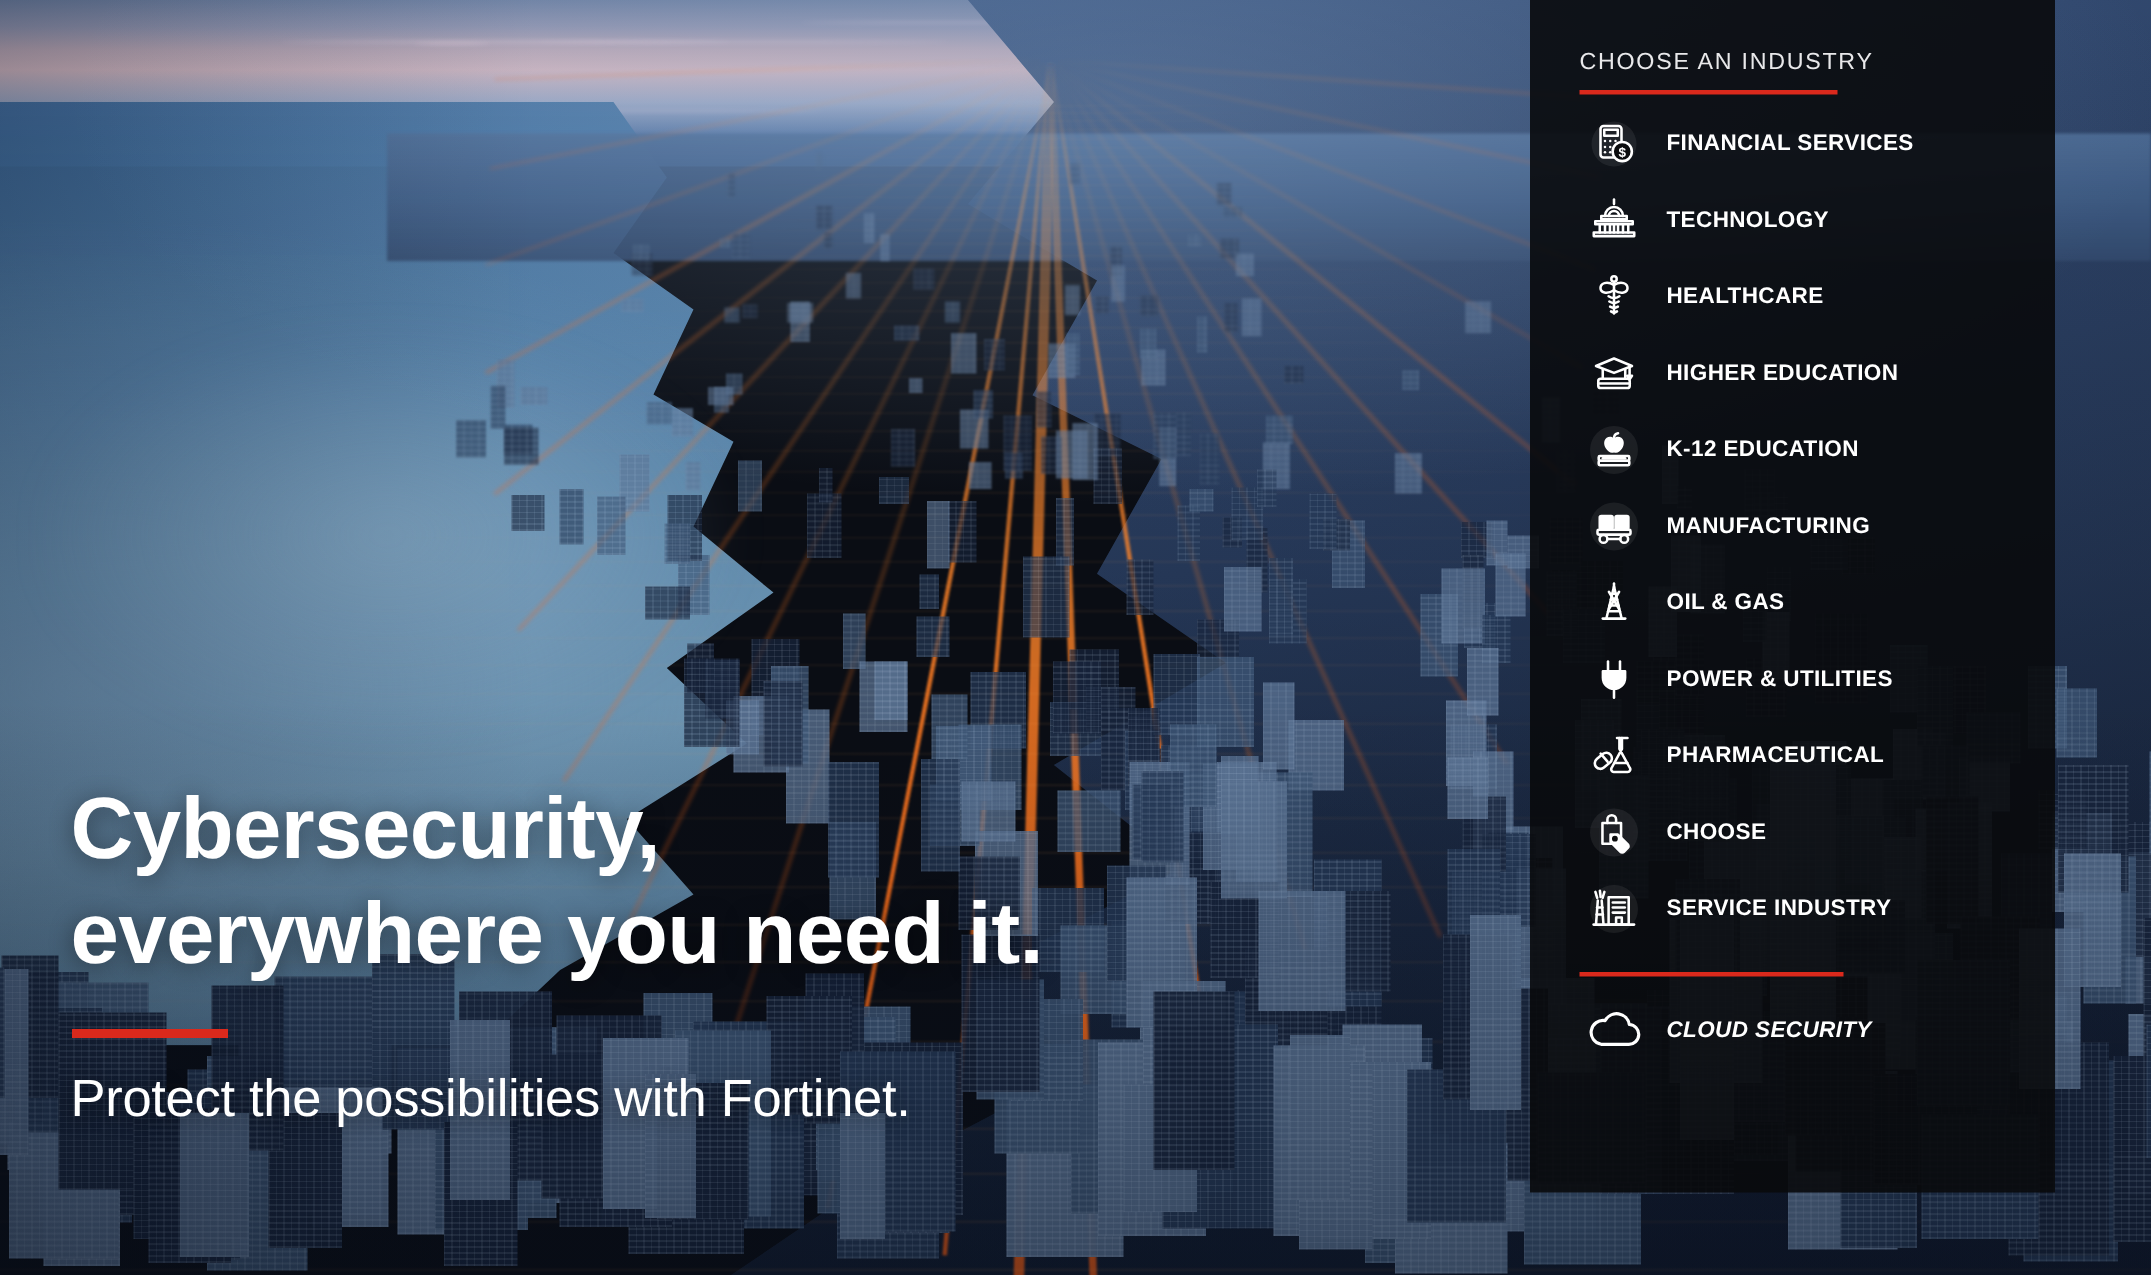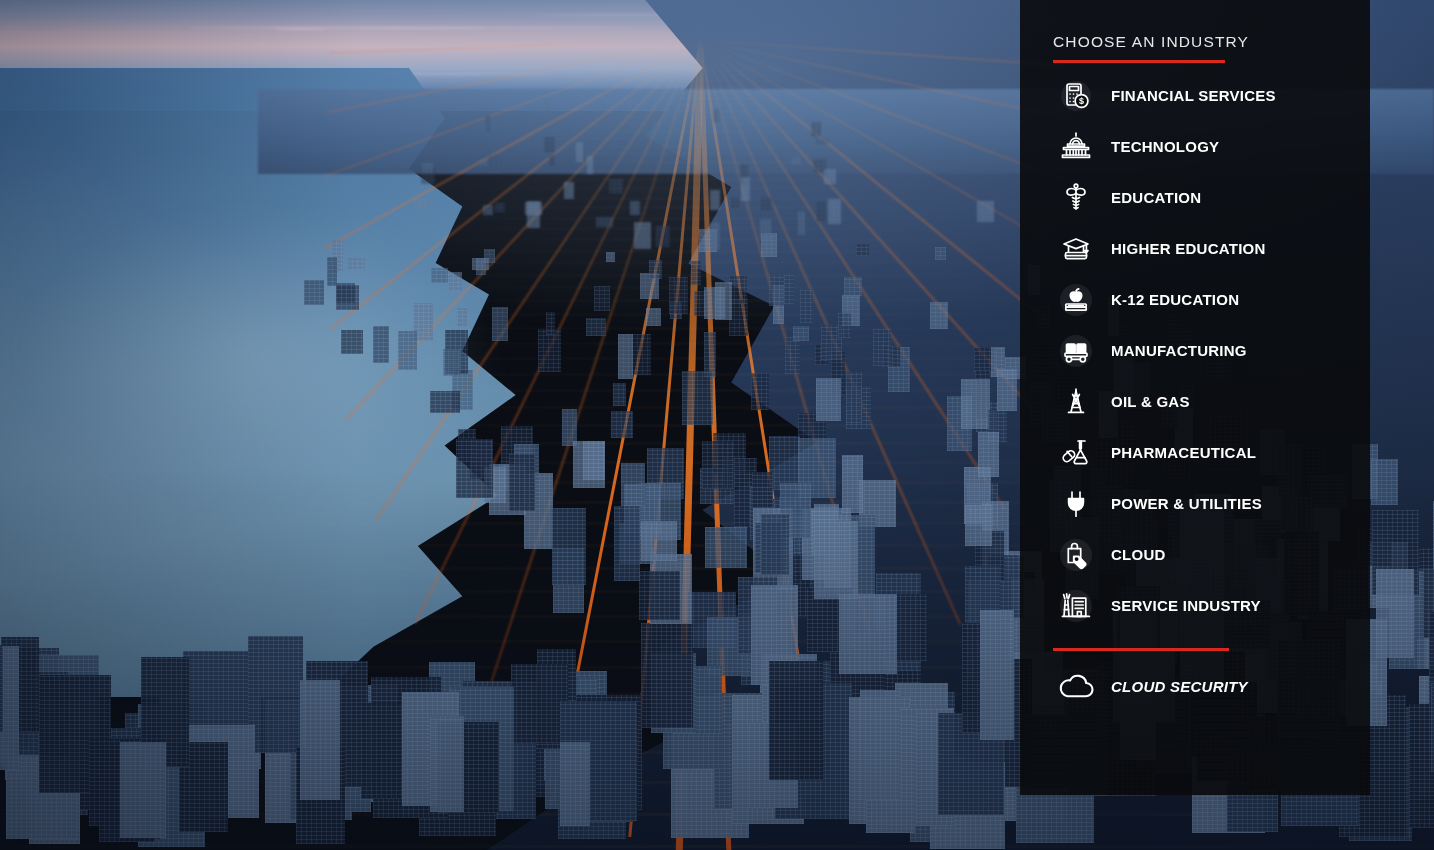--- a/index.html
+++ b/index.html
@@ -644,20 +644,28 @@
         <div class="bld pale" style="left: 300px; top: 680px; width: 40px; height: 120px; opacity: 0.9;"></div>
         <div class="bld pale" style="left: 430px; top: 716px; width: 34px; height: 96px; opacity: 0.9;"></div>
         <div class="bld pale" style="left: 560px; top: 742px; width: 30px; height: 84px; opacity: 0.9;"></div>
         <div class="bld pale" style="left: 980px; top: 610px; width: 34px; height: 130px; opacity: 0.9;"></div>
         <div class="bld pale" style="left: 860px; top: 690px; width: 40px; height: 110px; opacity: 0.9;"></div>
         <div class="bld pale" style="left: 120px; top: 742px; width: 46px; height: 96px; opacity: 0.9;"></div>
       </div>
     <div class="haze"></div>
   </div>
 
+  <div class="hero">
+    <h1>
+      <span>Cybersecurity,</span><br>
+      <span>everywhere you need it.</span>
+    </h1>
+    <div class="rule"></div>
+    <div class="sub">Protect the possibilities with Fortinet.</div>
+  </div>
 
   <aside class="panel">
     <div class="inner">
       <div style="padding-top:33px;">
         <div class="sec-title">CHOOSE AN INDUSTRY</div>
         <div class="sec-rule"></div>
       </div>
 
       <ul class="menu" id="industry-menu">
           <li>
@@ -712,21 +720,21 @@
         <path d="M17 7v21"></path>
         <path d="M17 9c-5-3-9-1-9 2 0 3 4 4.5 9 1.5"></path>
         <path d="M17 9c5-3 9-1 9 2 0 3-4 4.5-9 1.5"></path>
         <path d="M13.4 16.5c2.4 1.6 4.8 1.6 7.2 0"></path>
         <path d="M13.9 20c2.1 1.4 4.1 1.4 6.2 0"></path>
         <path d="M14.4 23.4c1.7 1.1 3.5 1.1 5.2 0"></path>
         <path d="M15 26.6c1.3.9 2.7.9 4 0"></path>
       </g>
     </svg>
             </span>
-            <span class="lbl">EDUCATION</span>
+            <span class="lbl">HEALTHCARE</span>
           </li>
           <li>
             <span class="ico">
               <svg width="34" height="34" viewBox="0 0 34 34">
       <g stroke="#fff" fill="none" stroke-width="1.7" stroke-linecap="round" stroke-linejoin="round">
         <path d="M5 12l12-5 12 5-12 4.6z"></path>
         <path d="M9.5 14.3V20"></path>
                   <path d="M24.5 14.3V20"></path>
         <path d="M27.4 13.3v5.2"></path>
                   <path d="M25.8 18.5h3.2l-1.6 2.4z" fill="#fff"></path>
@@ -783,56 +791,56 @@
         <path d="M9.5 27.4h15"></path>
       </g>
     </svg>
             </span>
             <span class="lbl">OIL &amp; GAS</span>
           </li>
           <li>
             <span class="ico">
               <svg width="34" height="34" viewBox="0 0 34 34">
       <g stroke="#fff" fill="none" stroke-width="1.7" stroke-linecap="round" stroke-linejoin="round">
+        <path d="M13 5v6"></path>
+                  <path d="M21 5v6"></path>
+        <path d="M9.6 11.5h14.8v4.3a7.4 7.4 0 0 1-7.4 7.4 7.4 7.4 0 0 1-7.4-7.4z" fill="#fff" stroke="#fff"></path>
+        <path d="M17 23.2v6"></path>
+      </g>
+    </svg>
+            </span>
+            <span class="lbl">POWER &amp; UTILITIES</span>
+          </li>
+          <li>
+            <span class="ico">
+              <svg width="34" height="34" viewBox="0 0 34 34">
+      <g stroke="#fff" fill="none" stroke-width="1.7" stroke-linecap="round" stroke-linejoin="round">
         <path d="M19 5h7"></path>
         <path d="M20.6 5v7.3L27.6 25a1.7 1.7 0 0 1-1.5 2.6H16.9A1.7 1.7 0 0 1 15.4 25l6.9-12.7V5"></path>
         <path d="M17.6 21.6h8.3"></path>
         <rect x="3.6" y="16.5" width="12.6" height="7.4" rx="3.7" transform="rotate(-40 9.9 20.2)"></rect>
         <path d="M8.1 15.4l4.6 5.4"></path>
       </g>
     </svg>
             </span>
             <span class="lbl">PHARMACEUTICAL</span>
           </li>
           <li>
             <span class="ico">
               <svg width="34" height="34" viewBox="0 0 34 34">
-      <g stroke="#fff" fill="none" stroke-width="1.7" stroke-linecap="round" stroke-linejoin="round">
-        <path d="M13 5v6"></path>
-                  <path d="M21 5v6"></path>
-        <path d="M9.6 11.5h14.8v4.3a7.4 7.4 0 0 1-7.4 7.4 7.4 7.4 0 0 1-7.4-7.4z" fill="#fff" stroke="#fff"></path>
-        <path d="M17 23.2v6"></path>
-      </g>
-    </svg>
-            </span>
-            <span class="lbl">POWER &amp; UTILITIES</span>
-          </li>
-          <li>
-            <span class="ico">
-              <svg width="34" height="34" viewBox="0 0 34 34">
       <circle cx="17" cy="17" r="16" fill="rgba(255,255,255,.07)"></circle>
       <g stroke="#fff" fill="none" stroke-width="1.7" stroke-linecap="round" stroke-linejoin="round">
         <path d="M9.3 10.6h12.4v13.9H9.3z"></path>
         <path d="M12.6 10.6V8.4a2.9 2.9 0 0 1 5.8 0v2.2"></path>
         <path d="M19.6 18.4l6.6 6.6a1.6 1.6 0 0 1 0 2.3l-2.6 2.6a1.6 1.6 0 0 1-2.3 0l-6.6-6.6v-4.9z" fill="#fff" stroke="#fff"></path>
         <circle cx="17.6" cy="21.1" r="1.1" fill="#0b0c0e" stroke="#0b0c0e"></circle>
       </g>
     </svg>
             </span>
-            <span class="lbl">CLOUD</span>
+            <span class="lbl">CHOOSE</span>
           </li>
           <li>
             <span class="ico">
               <svg width="34" height="34" viewBox="0 0 34 34">
       <circle cx="17" cy="17" r="16" fill="rgba(255,255,255,.07)"></circle>
       <g stroke="#fff" fill="none" stroke-width="1.7" stroke-linecap="round" stroke-linejoin="round">
         <path d="M4.6 5.6l1.2 4"></path>
                   <path d="M7.6 4.8l.5 4.2"></path>
                   <path d="M10.6 5.6l-1.2 4"></path>
         <path d="M6.2 11.4L5 27.4"></path>

